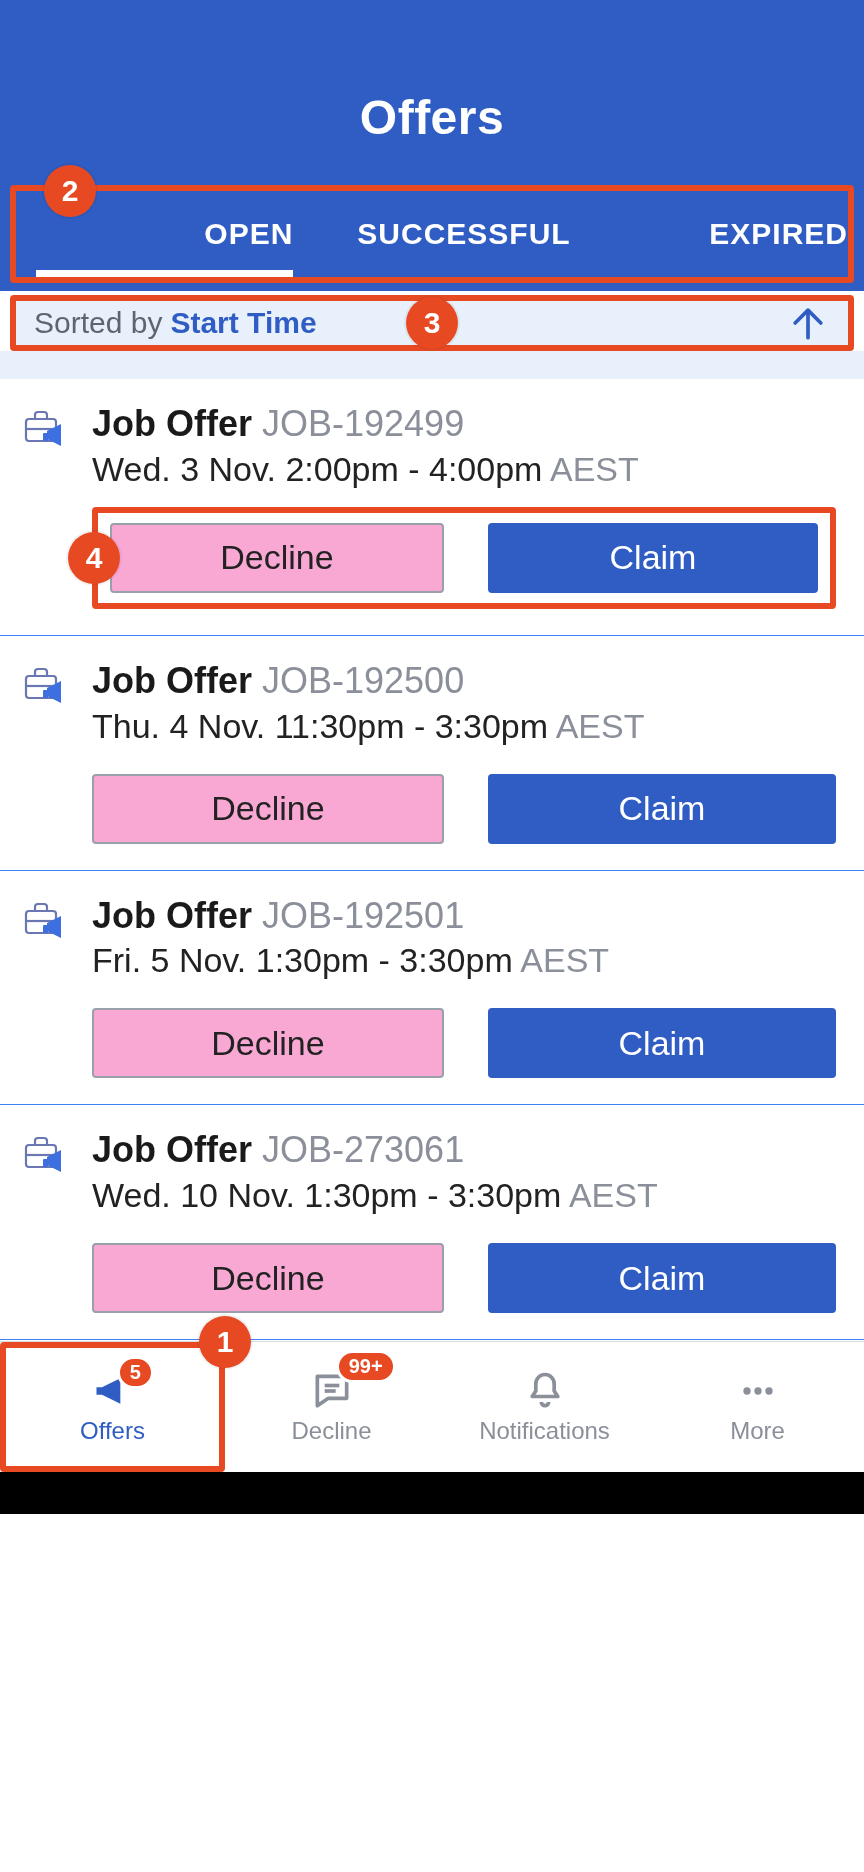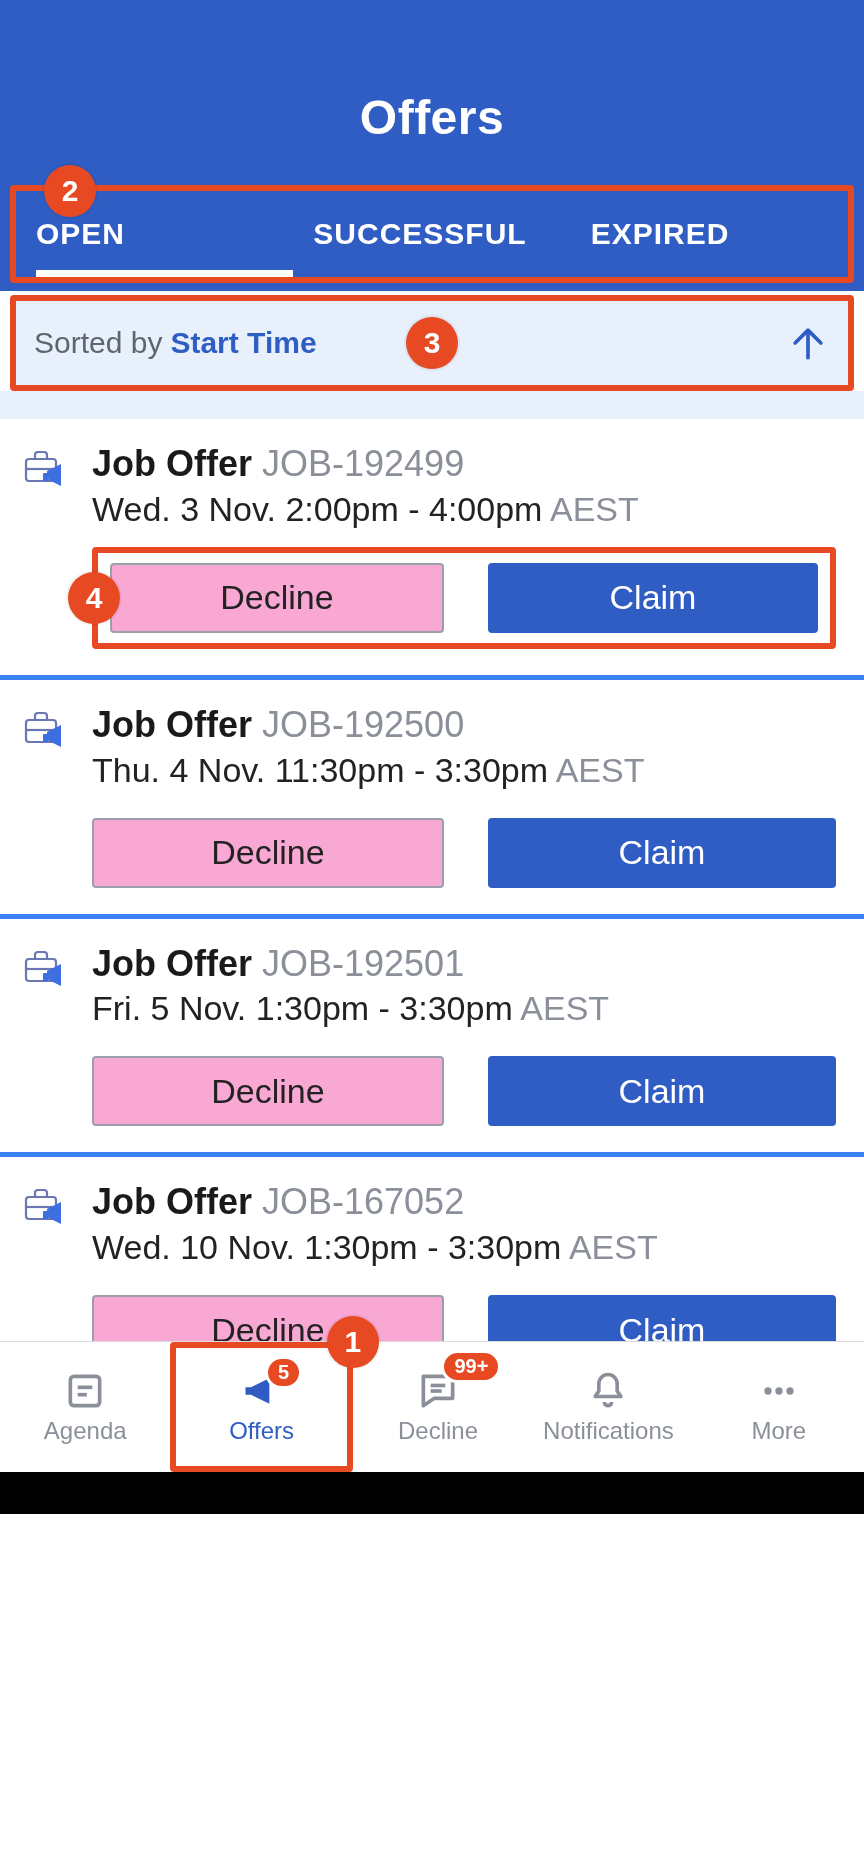--- a/index.html
+++ b/index.html
@@ -6,36 +6,36 @@
   html, body { width: 864px; height: 1872px; font-family: -apple-system, Helvetica, Arial, sans-serif; overflow: hidden; background: #fff; }
   .screen { width: 864px; height: 1514px; position: relative; display: flex; flex-direction: column; }
 
   
   .header { background: #2f5dc3; color: #fff; padding-top: 90px; }
   .title { text-align: center; font-size: 48px; font-weight: 700; letter-spacing: 0.5px; padding-bottom: 40px; }
 
   
   .tabs-wrap { position: relative; border: 6px solid #e74a23; border-radius: 4px; margin: 0 10px 8px 10px; }
   .tabs { display: flex; }
-  .tab { flex: 1; text-align: left; padding: 26px 0; font-size: 30px; font-weight: 600; letter-spacing: 1px; color: #fff; cursor: pointer; margin-left: 20px; }
+  .tab { flex: 1; text-align: right; padding: 26px 0; font-size: 30px; font-weight: 600; letter-spacing: 1px; color: #fff; cursor: pointer; margin-left: 20px; }
   .tab.active { box-shadow: inset 0 -7px 0 0 #fff; }
 
   
   .sort-wrap { position: relative; margin: 4px 10px 0 10px; border: 6px solid #e74a23; border-radius: 4px; }
-  .sort-bar { background: #e8f0fb; display: flex; align-items: center; padding: 20px 18px; font-size: 30px; color: #5d6670; }
+  .sort-bar { background: #e8f0fb; display: flex; align-items: center; padding: 0 18px; font-size: 30px; color: #5d6670; }
   .sort-field { color: #2f5dc3; font-weight: 700; margin-left: 8px; }
   .sort-spacer { flex: 1; }
   .sort-arrow { color: #2f5dc3; width: 44px; height: 44px; }
 
   
   .sort-gap { height: 28px; background: #e8f0fb; }
 
   
   .list { flex: 1; overflow: hidden; }
-  .item { display: flex; padding: 22px 28px 26px 22px; border-bottom: 5px solid #3b82f6; }
+  .item { display: flex; padding: 22px 28px 26px 22px; border-bottom: 1px solid #3b82f6; }
   .item-icon { width: 70px; padding-top: 6px; }
   .item-body { flex: 1; }
   .item-title-row { font-size: 36px; line-height: 1.3; }
   .item-title { font-weight: 800; color: #1a1a1a; }
   .item-id { color: #8a8f99; font-weight: 500; }
   .item-time-row { font-size: 34px; color: #222; margin-top: 2px; }
   .tz { color: #8a8f99; }
   .btn-row { display: flex; gap: 44px; margin-top: 28px; }
   .btn { flex: 1; height: 70px; font-size: 34px; font-weight: 500; border-radius: 4px; cursor: pointer; display: flex; align-items: center; justify-content: center; }
   .btn-outline { border: 2px solid #9aa0aa; background: #f9a8d4; color: #222; }
@@ -175,21 +175,21 @@
       </div>
     </div>
 
     <div class="item">
       <div class="item-icon"><svg width="56" height="48">
             <use href="#job-icon"></use>
           </svg></div>
       <div class="item-body">
         <div class="item-title-row">
           <span class="item-title">Job Offer</span>
-          <span class="item-id">JOB-167052</span>
+          <span class="item-id">JOB-273061</span>
         </div>
         <div class="item-time-row">
           <span>Wed. 10 Nov. 1:30pm - 3:30pm</span>
           <span class="tz">AEST</span>
         </div>
         <div class="btn-row">
           <div class="btn btn-outline">Decline</div>
           <div class="btn btn-solid">Claim</div>
         </div>
       </div>
@@ -198,28 +198,20 @@
     <div class="item" style="border-bottom:none;">
       <div class="item-icon"><svg width="56" height="48">
             <use href="#job-icon"></use>
           </svg></div>
     </div>
 
   </div>
 
   <div class="bottom-nav-wrap">
     <div class="bottom-nav">
-      <div class="nav-item">
-        <svg class="nav-icon" viewBox="0 0 24 24">
-            <rect x="4" y="4" width="16" height="16" rx="2" fill="none" stroke="currentColor" stroke-width="2"></rect>
-            <line x1="8" y1="10" x2="16" y2="10" stroke="currentColor" stroke-width="2"></line>
-            <line x1="8" y1="14" x2="13" y2="14" stroke="currentColor" stroke-width="2"></line>
-          </svg>
-        <span>Agenda</span>
-      </div>
       <div class="nav-item active nav-highlight" style="position:relative;">
         <div class="callout c1">1</div>
         <div class="nav-badge">5</div>
         <svg class="nav-icon" viewBox="0 0 24 24">
             <path d="M3 10 v4 h3 l10 5 V5 L6 10 z" fill="currentColor"></path>
           </svg>
         <span>Offers</span>
       </div>
       <div class="nav-item" style="position:relative;">
         <div class="nav-badge">99+</div>

